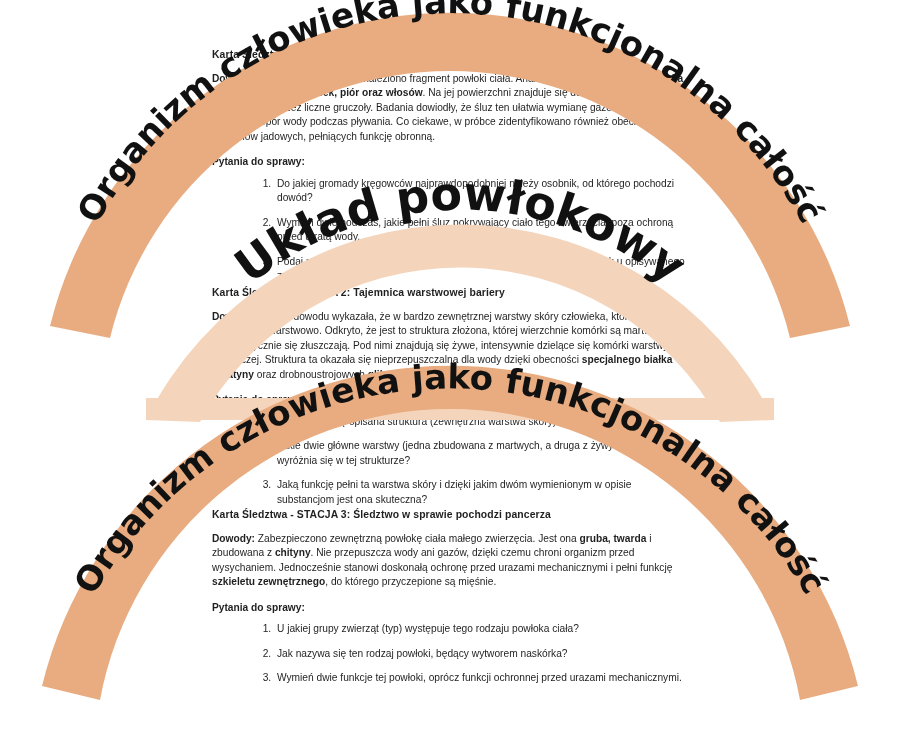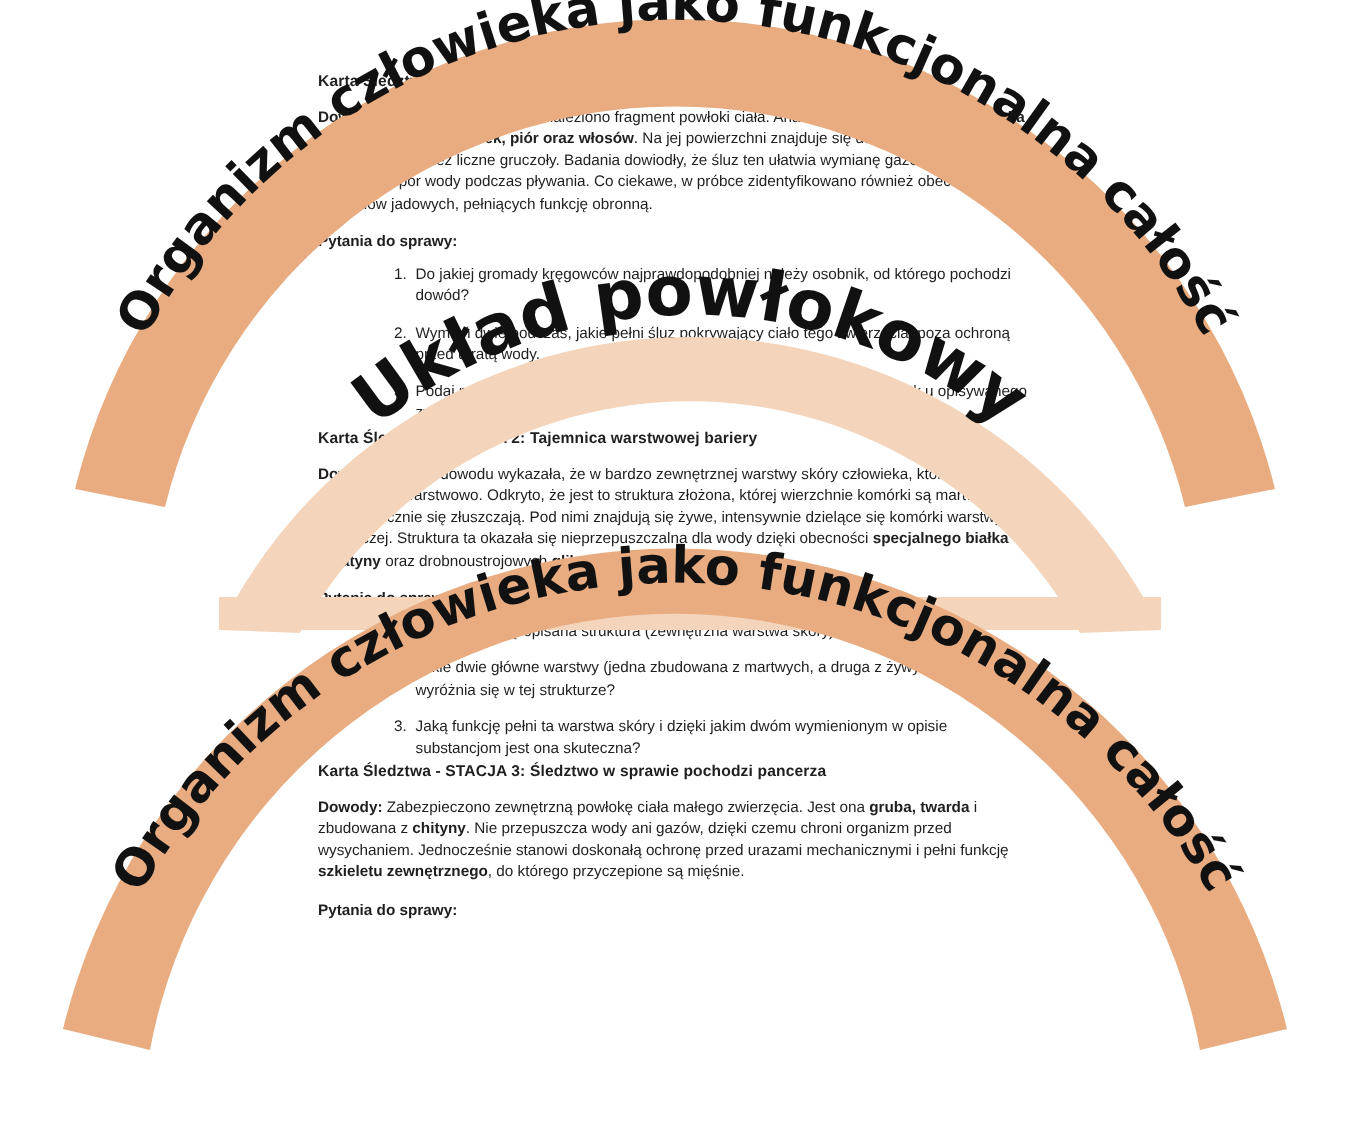--- a/index.html
+++ b/index.html
@@ -110,20 +110,25 @@
       <li>Jak nazywa się opisana struktura (zewnętrzna warstwa skóry)?</li>
       <li>Jakie dwie główne warstwy (jedna zbudowana z martwych, a druga z żywych komórek) wyróżnia się w tej strukturze?</li>
       <li>Jaką funkcję pełni ta warstwa skóry i dzięki jakim dwóm wymienionym w opisie substancjom jest ona skuteczna?</li>
     </ol>
   </div>
 
   <div class="doc" style="top:508px;">
     <div class="card-title">Karta Śledztwa - STACJA 3: Śledztwo w sprawie pochodzi pancerza</div>
     <p class="para"><b>Dowody:</b><span> Zabezpieczono zewnętrzną powłokę ciała małego zwierzęcia. Jest ona </span><b>gruba, twarda</b><span> i zbudowana z </span><b>chityny</b><span>. Nie przepuszcza wody ani gazów, dzięki czemu chroni organizm przed wysychaniem. Jednocześnie stanowi doskonałą ochronę przed urazami mechanicznymi i pełni funkcję </span><b>szkieletu zewnętrznego</b><span>, do którego przyczepione są mięśnie.</span></p>
     <p class="section-label">Pytania do sprawy:</p>
+    <ol class="questions">
+      <li>U jakiej grupy zwierząt (typ) występuje tego rodzaju powłoka ciała?</li>
+      <li>Jak nazywa się ten rodzaj powłoki, będący wytworem naskórka?</li>
+      <li>Wymień dwie funkcje tej powłoki, oprócz funkcji ochronnej przed urazami mechanicznymi.</li>
+    </ol>
   </div>
 
   <div class="banner" style="left:0px; top:80px; width:900px; height:230px;">
     <svg width="900" height="230" viewBox="0 0 900 230">
       <defs>
         <path id="arcTopText" d="M 62,236 A 400,400 0 0 1 838,236"></path>
       </defs>
       <path class="arc-fill-outer" d="M 50,246 A 412,412 0 0 1 850,246 L 790,258 A 350,350 0 0 0 110,258 Z"></path>
       <text class="banner-text" font-size="34">
         <textPath href="#arcTopText" startOffset="50%" text-anchor="middle">Organizm człowieka jako funkcjonalna całość</textPath>

